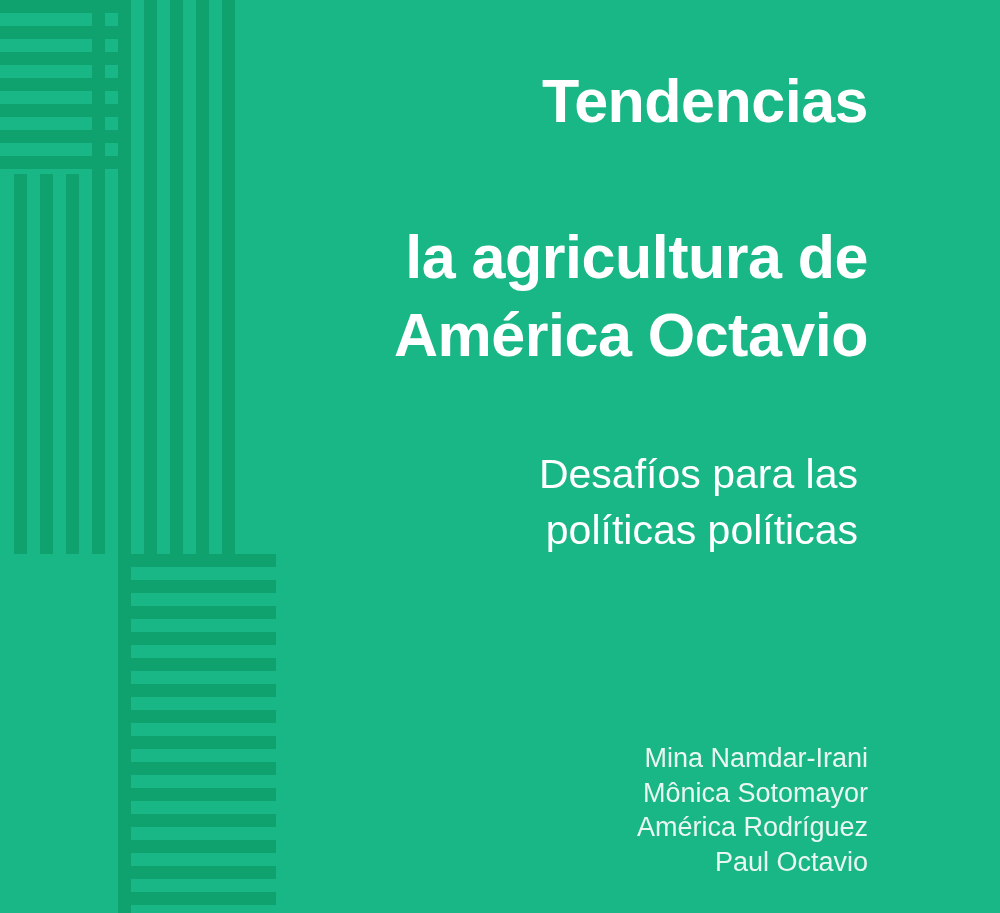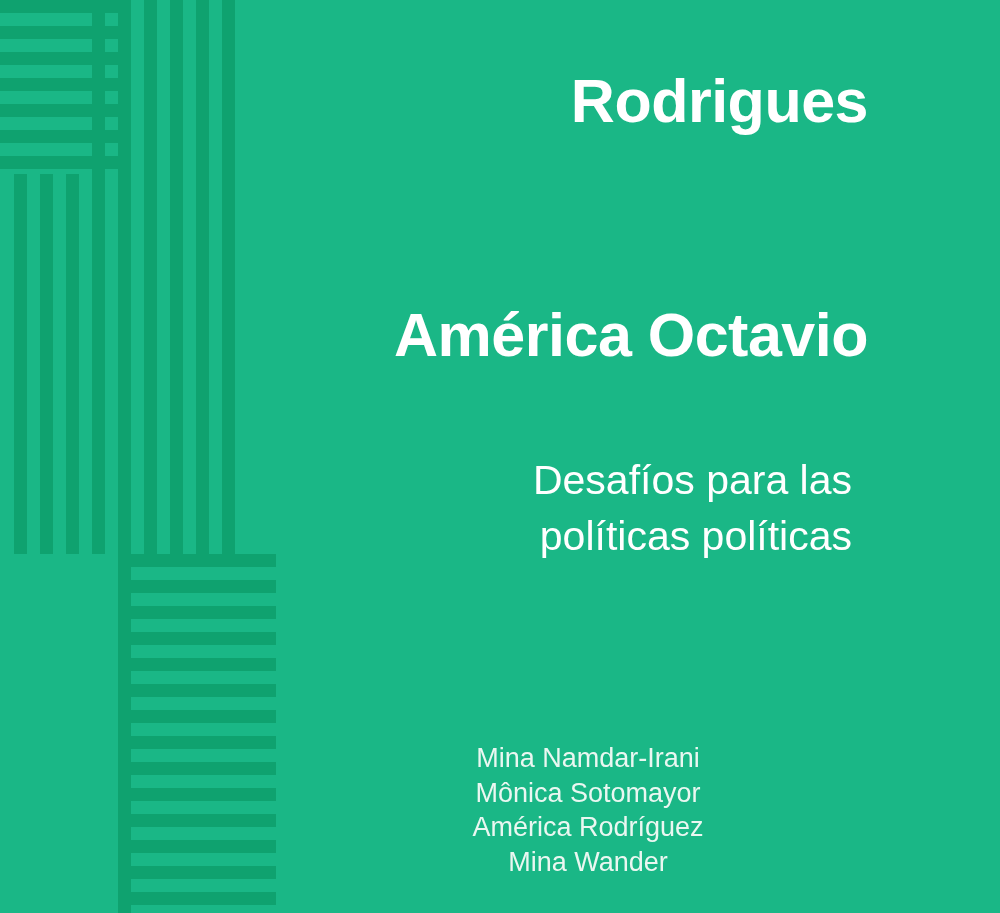--- a/index.html
+++ b/index.html
@@ -47,39 +47,38 @@
   .title {
     margin: 0;
     padding-top: 62px;
     color: #ffffff;
     font-size: 61px;
     line-height: 78px;
     font-weight: bold;
     letter-spacing: -0.5px;
   }
   .subtitle {
-    margin: 16px;
+    margin: 10px;
     padding-top: 62px;
     color: #ffffff;
     font-size: 41px;
     line-height: 56px;
     font-weight: normal;
   }
   .authors {
     position: absolute;
     right: 0;
     bottom: 34px;
     width: 100%;
   }
   .author {
     color: #eaf7f1;
     font-size: 27px;
     line-height: 34.5px;
     font-weight: normal;
-    text-align: center;
   }
 </style>
 </head>
 <body>
 
 <div class="cover">
 
   <div class="art">
 
     <div class="stripe" style="left:0px;  top:0px;   width:130px; height:13px;"></div>
@@ -113,32 +112,32 @@
     <div class="stripe" style="left:131px; top:814px; width:145px; height:13px;"></div>
     <div class="stripe" style="left:131px; top:840px; width:145px; height:13px;"></div>
     <div class="stripe" style="left:131px; top:866px; width:145px; height:13px;"></div>
     <div class="stripe" style="left:131px; top:892px; width:145px; height:13px;"></div>
 
     <div class="stripe" style="left:118px; top:554px; width:13px; height:359px;"></div>
   </div>
 
   <div class="textblock">
     <h1 class="title">
-      <span>Rodrigues</span><br>
+      <span>Tendencias</span><br>
       <br>
-      <br>
+      <span>la agricultura de</span><br>
       <span>América Octavio</span>
     </h1>
 
     <h2 class="subtitle">
       <span>Desafíos para las</span><br>
       <span>políticas políticas</span>
     </h2>
 
     <div class="authors">
       <div class="author">Mina Namdar-Irani</div>
       <div class="author">Mônica Sotomayor</div>
       <div class="author">América Rodríguez</div>
-      <div class="author">Mina Wander</div>
+      <div class="author">Paul Octavio</div>
     </div>
   </div>
 
 </div>
 
 </body></html>

